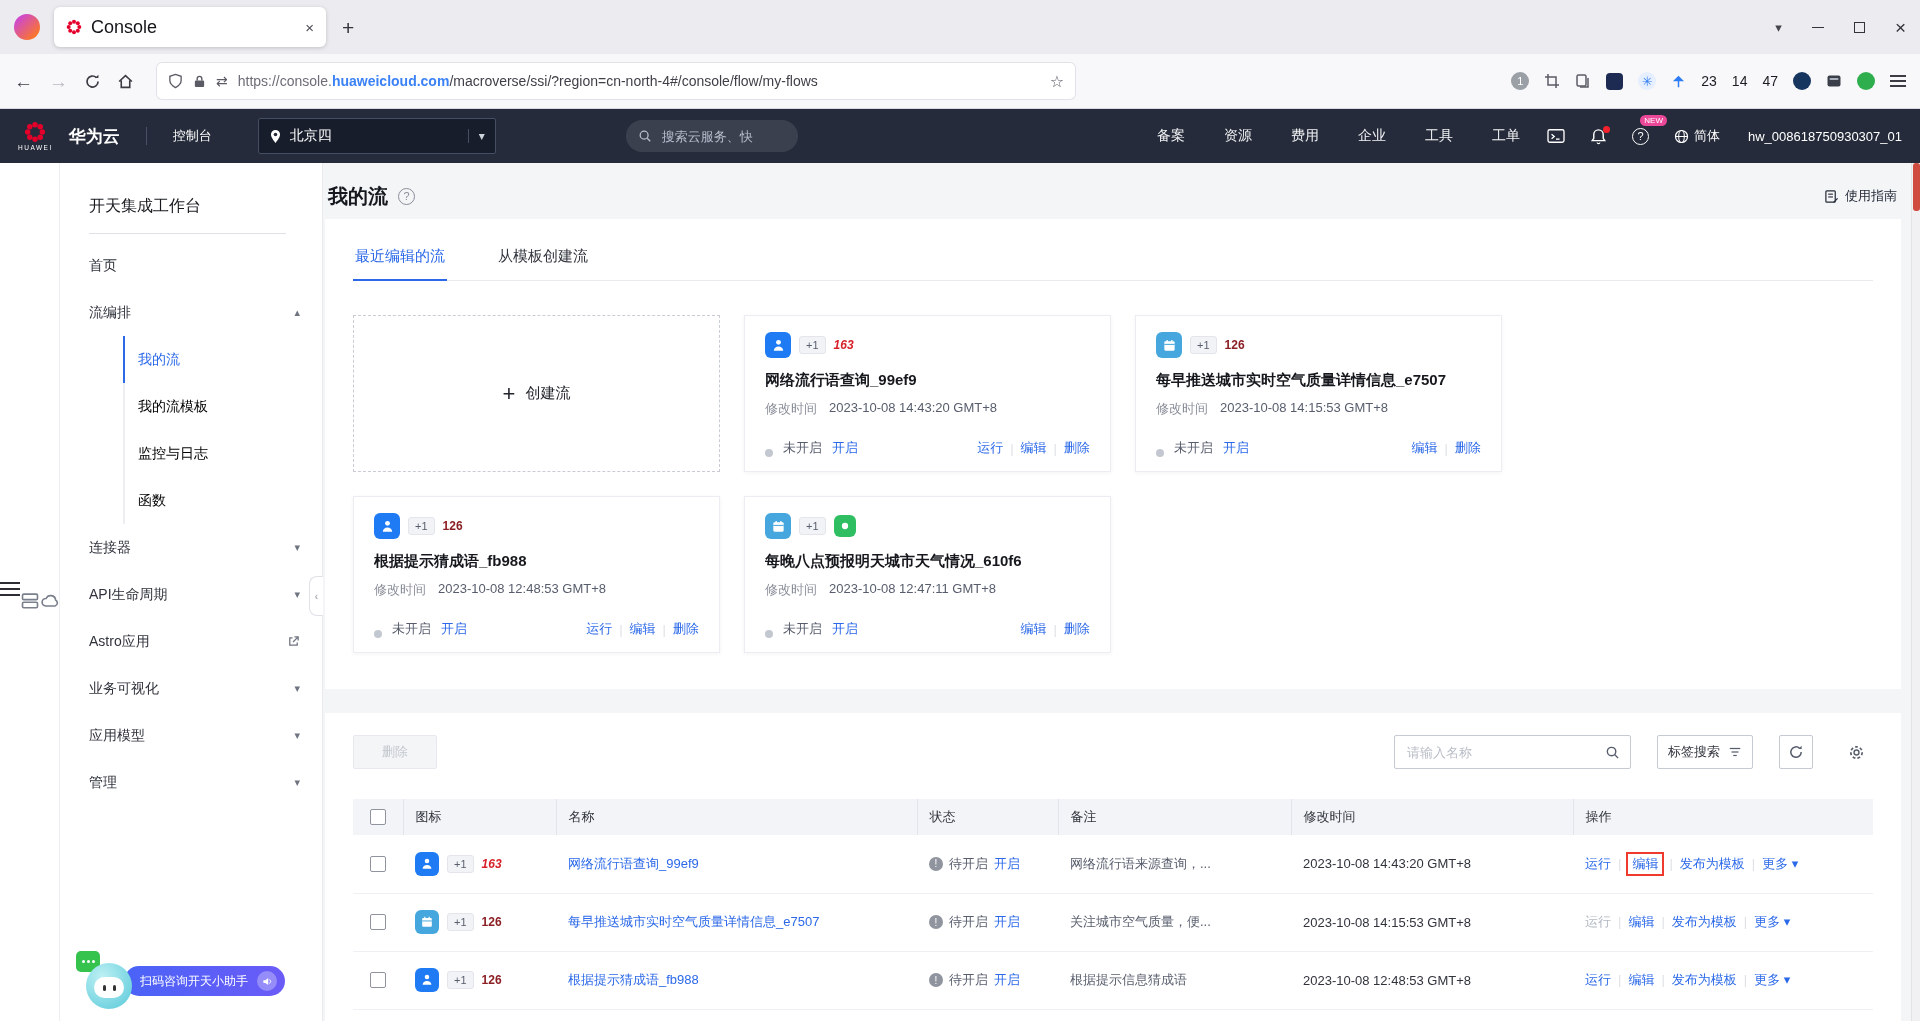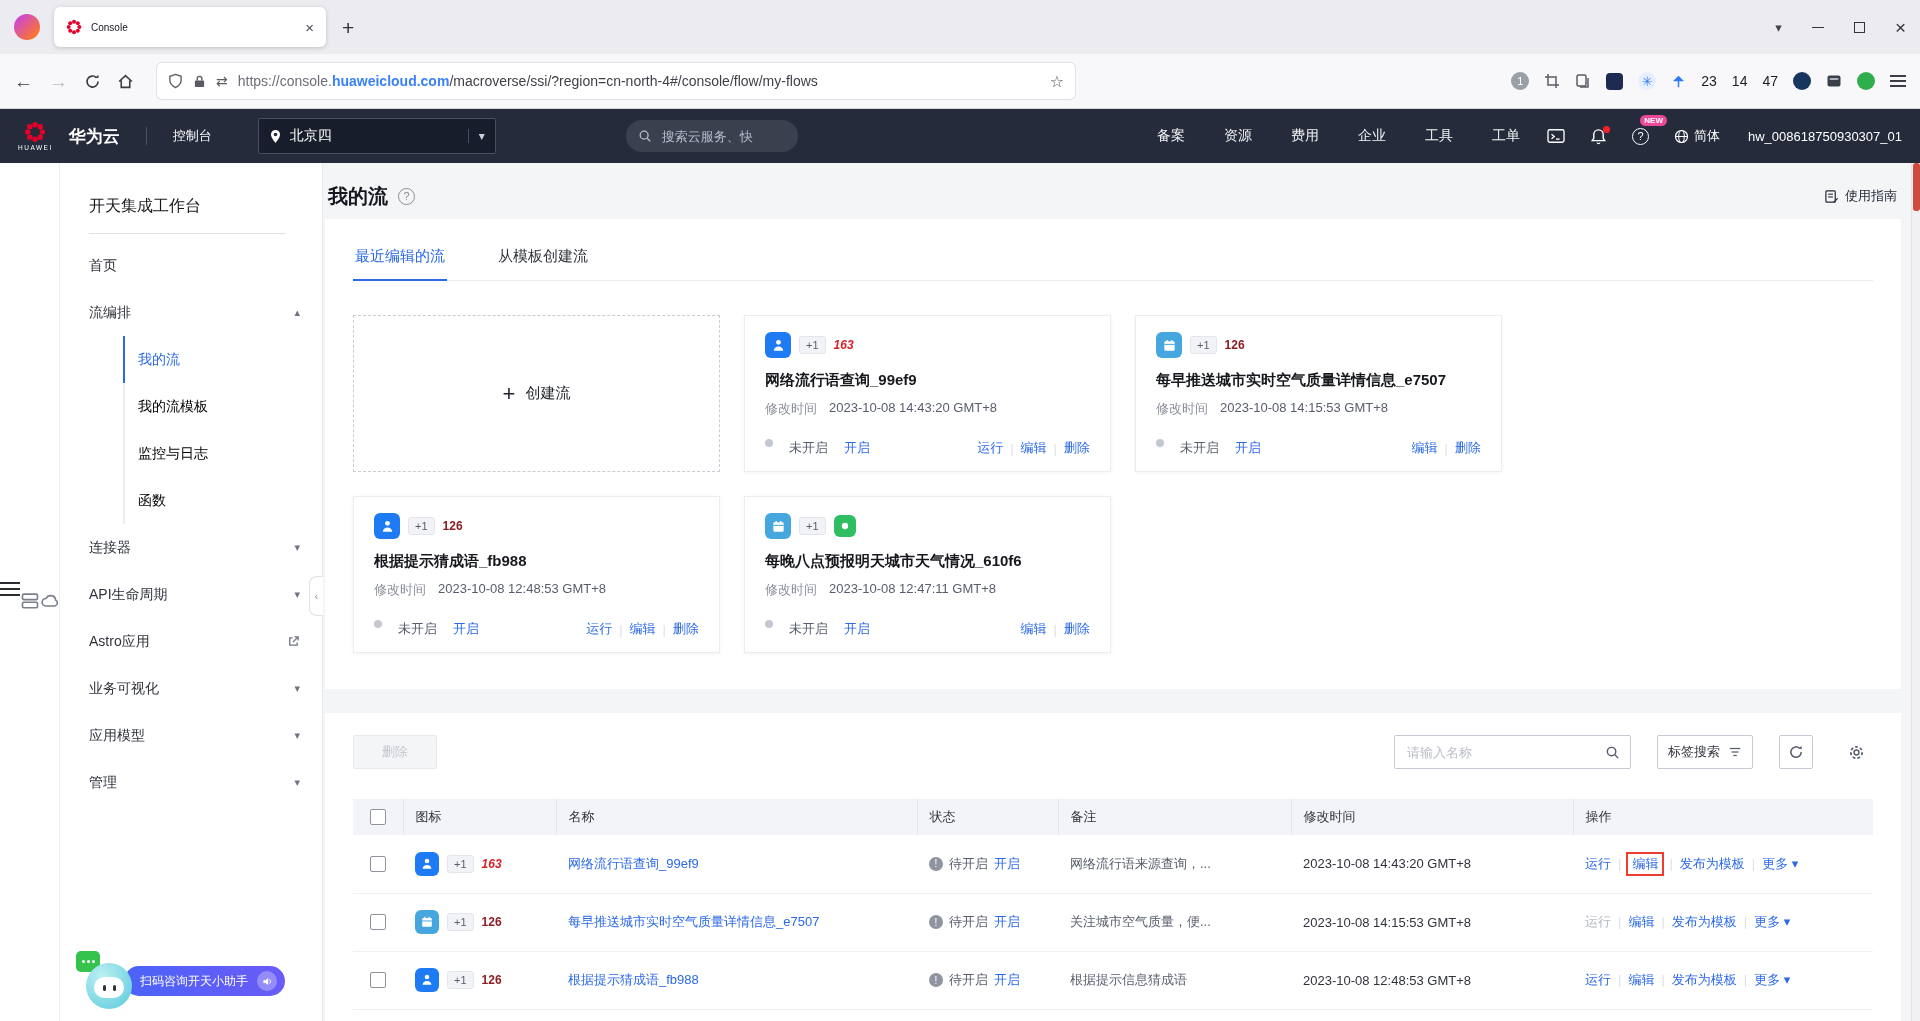--- a/index.html
+++ b/index.html
@@ -9,21 +9,21 @@
     font-family:"Liberation Sans","DejaVu Sans",sans-serif;
     background:#f4f5f7; color:#252b3a;
   }
   a { text-decoration:none; }
   svg { display:block; }
 
   
   .tabstrip{position:absolute;top:0;left:0;right:0;height:54px;background:#eceçf1;background:#ebebf0;display:flex;align-items:center;padding:0 14px;}
   .profile-badge{width:26px;height:26px;border-radius:50%;background:linear-gradient(135deg,#c944e0 10%,#ff7a1a 90%);margin-right:14px;flex:0 0 auto;}
   .tab{width:272px;height:40px;background:#fff;border-radius:6px;display:flex;align-items:center;gap:9px;padding:0 12px;box-shadow:0 1px 4px rgba(0,0,0,.18);}
-  .tab-title{flex:1;font-size:10px;color:#15141a;white-space:nowrap;overflow:hidden;}
+  .tab-title{flex:1;font-size:18px;color:#15141a;white-space:nowrap;overflow:hidden;}
   .tab-close{font-size:15px;color:#4b4b55;line-height:1;}
   .newtab{font-size:21px;color:#33333b;margin-left:16px;line-height:1;}
   .winctl{margin-left:auto;display:flex;align-items:center;gap:30px;color:#33333b;}
   .winctl .chev{font-size:13px;color:#44444c;}
   .wc-min{display:inline-block;width:12px;border-top:1.6px solid #33333b;}
   .wc-max{display:inline-block;width:11px;height:11px;border:1.6px solid #33333b;}
   .wc-close{font-size:19px;line-height:1;}
 
   .toolbar{position:absolute;top:54px;left:0;right:0;height:55px;background:#f8f8fa;border-bottom:1px solid #d8d8de;display:flex;align-items:center;padding:0 14px;gap:16px;}
   .navbtn{font-size:19px;color:#3c3c44;line-height:1;}
@@ -56,21 +56,21 @@
   .region .rg-chev{margin-left:auto;font-size:12px;color:#cfd3dc;padding-left:10px;border-left:1px solid #454e62;}
   .hw-search{margin-left:130px;width:172px;height:32px;border-radius:16px;background:rgba(255,255,255,.1);display:flex;align-items:center;gap:8px;padding:0 12px;overflow:hidden;}
   .hw-search input{background:transparent;border:none;outline:none;color:#d6dae3;font-size:13px;width:120px;}
   .hw-search input::placeholder{color:#b9bece;}
   .hw-menu{margin-left:auto;display:flex;align-items:center;gap:39px;font-size:14px;}
   .hw-menu a{color:#f2f3f5;}
   .hw-icons{display:flex;align-items:center;gap:25px;margin-left:27px;}
   .hw-ico{position:relative;color:#fff;}
   .bell-dot{position:absolute;top:-2px;right:-3px;width:7px;height:7px;border-radius:50%;background:#f5222d;}
   .help-c{width:17px;height:17px;border-radius:50%;border:1.3px solid #fff;display:flex;align-items:center;justify-content:center;font-size:11px;}
-  .new-badge{position:absolute;top:-13px;right:-18px;background:#ec4899;color:#fff;font-size:8px;padding:1px 4px;border-radius:7px;font-weight:bold;}
+  .new-badge{position:absolute;top:-13px;right:-18px;background:#ec4899;color:#fff;font-size:8px;padding:1px 4px;border-radius:7px;}
   .hw-lang{display:flex;align-items:center;gap:5px;font-size:13px;margin-left:25px;}
   .hw-user{font-size:13px;margin-left:28px;white-space:nowrap;}
 
   
   .iconstrip{position:absolute;left:0;top:163px;bottom:0;width:60px;background:#fff;border-right:1px solid #eceef2;display:flex;flex-direction:row;align-items:center;padding-top:18px;}
   .strip-ham{margin-bottom:24px;}
   .strip-ham span{display:block;width:20px;border-top:2.4px solid #2c2c33;margin:4px 0;}
   .strip-icon{height:49px;display:flex;align-items:center;justify-content:center;color:#7a7f8c;}
 
   
@@ -103,21 +103,21 @@
   .app-icon{width:26px;height:26px;border-radius:6px;display:flex;align-items:center;justify-content:center;}
   .ai-blue{background:#1f7bf4;}
   .ai-cal{background:#45a7dd;}
   .ai-green{background:#2fbf62;}
   .chip{height:18px;padding:0 6px;background:#f2f3f6;border:1px solid #e3e5ea;border-radius:3px;font-size:11px;color:#575d6c;display:flex;align-items:center;}
   .logo-red{color:#d8222a;font-weight:700;font-size:12px;font-style:italic;}
   .logo-dark{color:#8b1f24;font-weight:700;font-size:12px;}
   .card-title{margin-top:13px;font-size:15px;font-weight:700;color:#16181d;white-space:nowrap;overflow:hidden;text-overflow:ellipsis;}
   .card-time{margin-top:10px;font-size:13px;color:#8a8e99;display:flex;gap:12px;}
   .card-time .tv{color:#575d6c;}
-  .card-foot{margin-top:auto;display:flex;align-items:flex-start;font-size:13px;gap:16px;color:#575d6c;}
+  .card-foot{margin-top:auto;display:flex;align-items:flex-end;font-size:13px;gap:10px;color:#575d6c;}
   .dot{width:8px;height:8px;border-radius:50%;background:#c3c7cf;flex:0 0 auto;}
   .link{color:#2b69e8;cursor:pointer;}
   .link.dim{color:#b3b8c2;}
   .sep{color:#dfe1e6;margin:0 7px;}
   .acts{margin-left:auto;display:flex;align-items:center;}
 
   .panel2{margin-top:24px;padding:22px 28px 60px;min-height:340px;}
   .table-toolbar{display:flex;align-items:center;}
   .btn-disabled{width:84px;height:34px;background:#f4f5f7;border:1px solid #e7e9ee;color:#c3c7cf;font-size:13px;display:flex;align-items:center;justify-content:center;border-radius:2px;}
   .tt-right{margin-left:auto;display:flex;align-items:center;gap:26px;}

